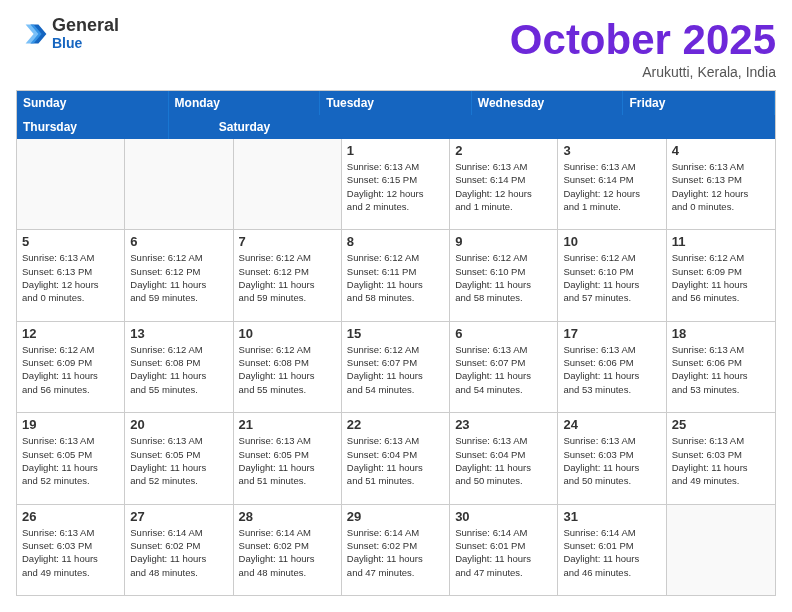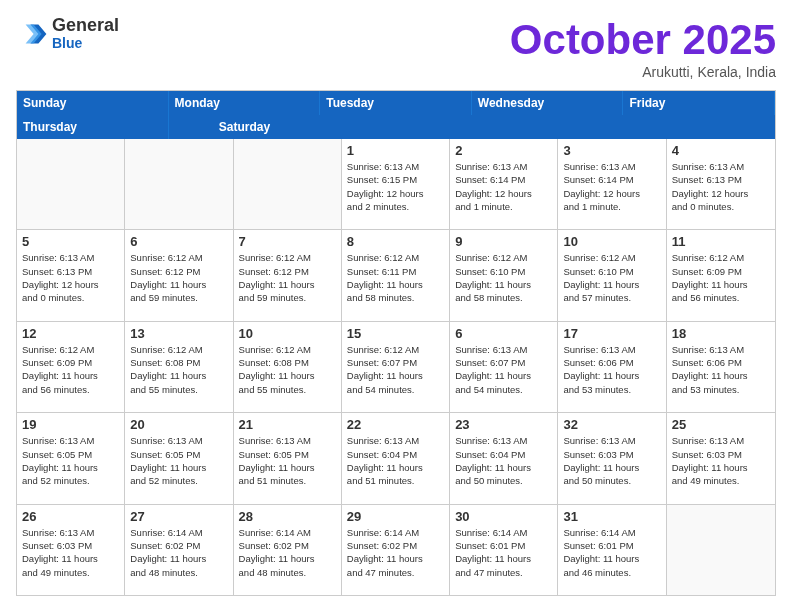--- a/index.html
+++ b/index.html
@@ -319,21 +319,21 @@
             <span class="cell-line">and 51 minutes.</span>
           </div>
           <div class="calendar-cell">
             <span class="day-number">23</span>
             <span class="cell-line">Sunrise: 6:13 AM</span>
             <span class="cell-line">Sunset: 6:04 PM</span>
             <span class="cell-line">Daylight: 11 hours</span>
             <span class="cell-line">and 50 minutes.</span>
           </div>
           <div class="calendar-cell">
-            <span class="day-number">32</span>
+            <span class="day-number">24</span>
             <span class="cell-line">Sunrise: 6:13 AM</span>
             <span class="cell-line">Sunset: 6:03 PM</span>
             <span class="cell-line">Daylight: 11 hours</span>
             <span class="cell-line">and 50 minutes.</span>
           </div>
           <div class="calendar-cell">
             <span class="day-number">25</span>
             <span class="cell-line">Sunrise: 6:13 AM</span>
             <span class="cell-line">Sunset: 6:03 PM</span>
             <span class="cell-line">Daylight: 11 hours</span>

